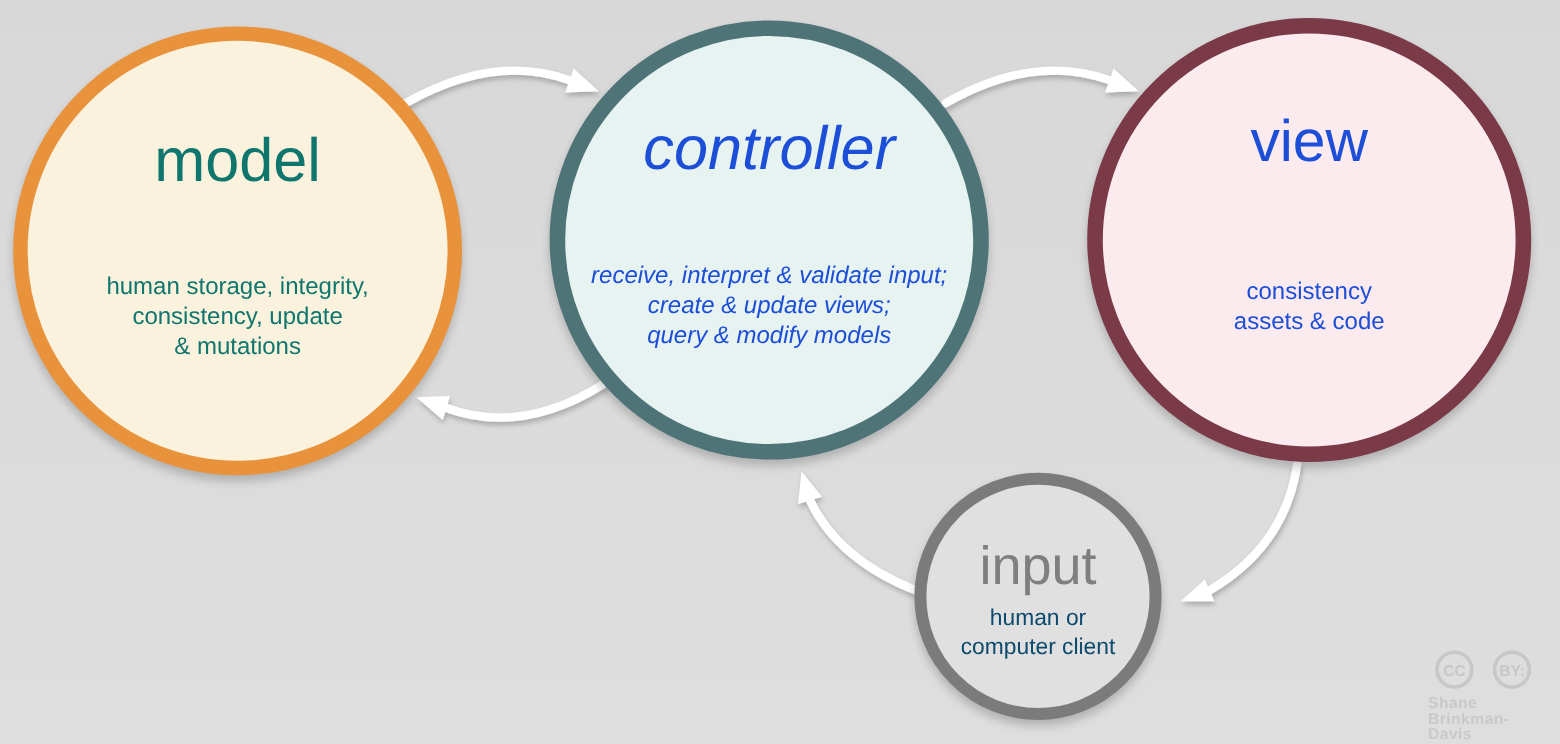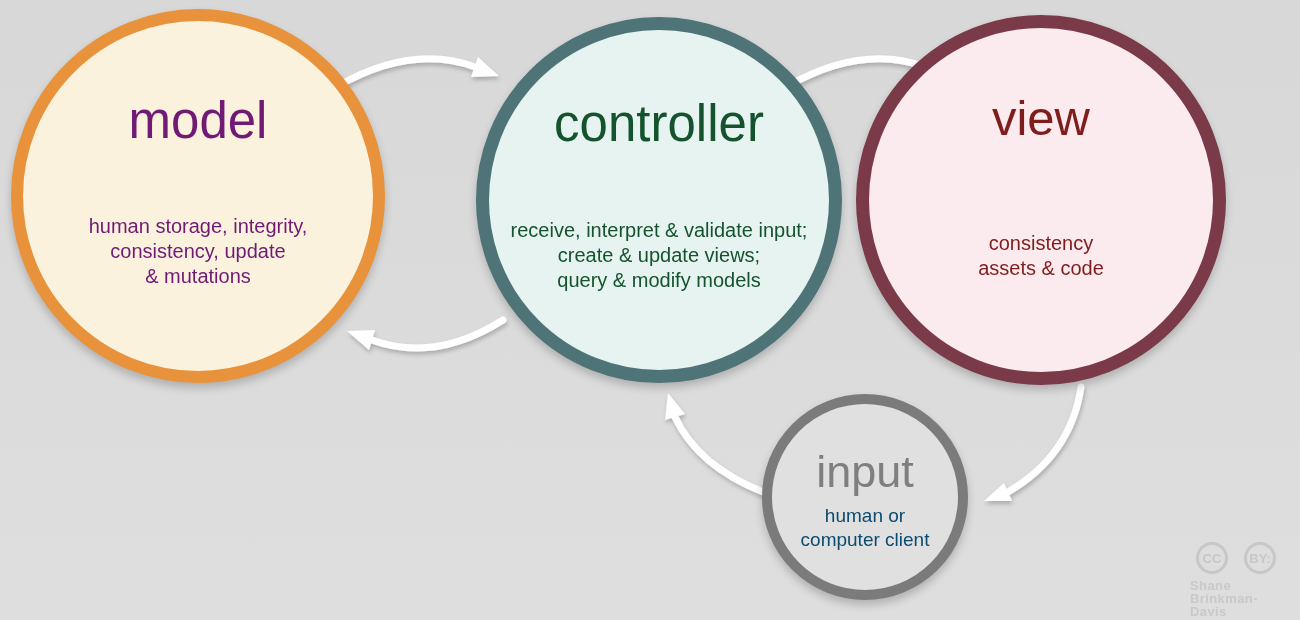--- a/index.html
+++ b/index.html
@@ -30,34 +30,34 @@
     font-weight: 400;
   }
   .node-desc {
     position: absolute;
     left: 0;
     width: 100%;
     font-size: 20px;
     line-height: 25px;
   }
   .model {
-    left: 11px; top: 9px; width: 374px; height: 374px;
-    background: #FBF2DE; border: 12px solid #E8923B; color: #701a75;
+    left: 11px; top: 22px; width: 374px; height: 374px;
+    background: #FBF2DE; border: 12px solid #E8923B; color: #0f766e;
   }
   .model .node-title { top: 70px; font-size: 51px; }
   .model .node-desc  { top: 193px; }
   .controller {
-    left: 476px; top: 17px; width: 366px; height: 366px;
-    background: #E6F3F0; border: 13px solid #4E7478; color: #14532d;
+    left: 458px; top: 17px; width: 366px; height: 366px;
+    background: #E6F3F0; border: 13px solid #4E7478; color: #1d4ed8; font-style: italic;
   }
   .controller .node-title { top: 64px; font-size: 51px; }
   .controller .node-desc  { top: 188px; }
   .view {
-    left: 856px; top: 15px; width: 370px; height: 370px;
-    background: #FBEBEE; border: 13px solid #7A3A47; color: #7f1d1d;
+    left: 906px; top: 15px; width: 370px; height: 370px;
+    background: #FBEBEE; border: 13px solid #7A3A47; color: #1d4ed8;
   }
   .view .node-title { top: 62px; font-size: 49px; }
   .view .node-desc  { top: 203px; }
   .user {
     left: 762px; top: 394px; width: 206px; height: 206px;
     background: #E0E0E0; border: 10px solid #7B7B7B; color: #7F7F7F;
   }
   .user .node-title { top: 42px; font-size: 45px; }
   .user .node-desc  { top: 100px; font-size: 19px; line-height: 24px; color: #0c4a6e; }
 

